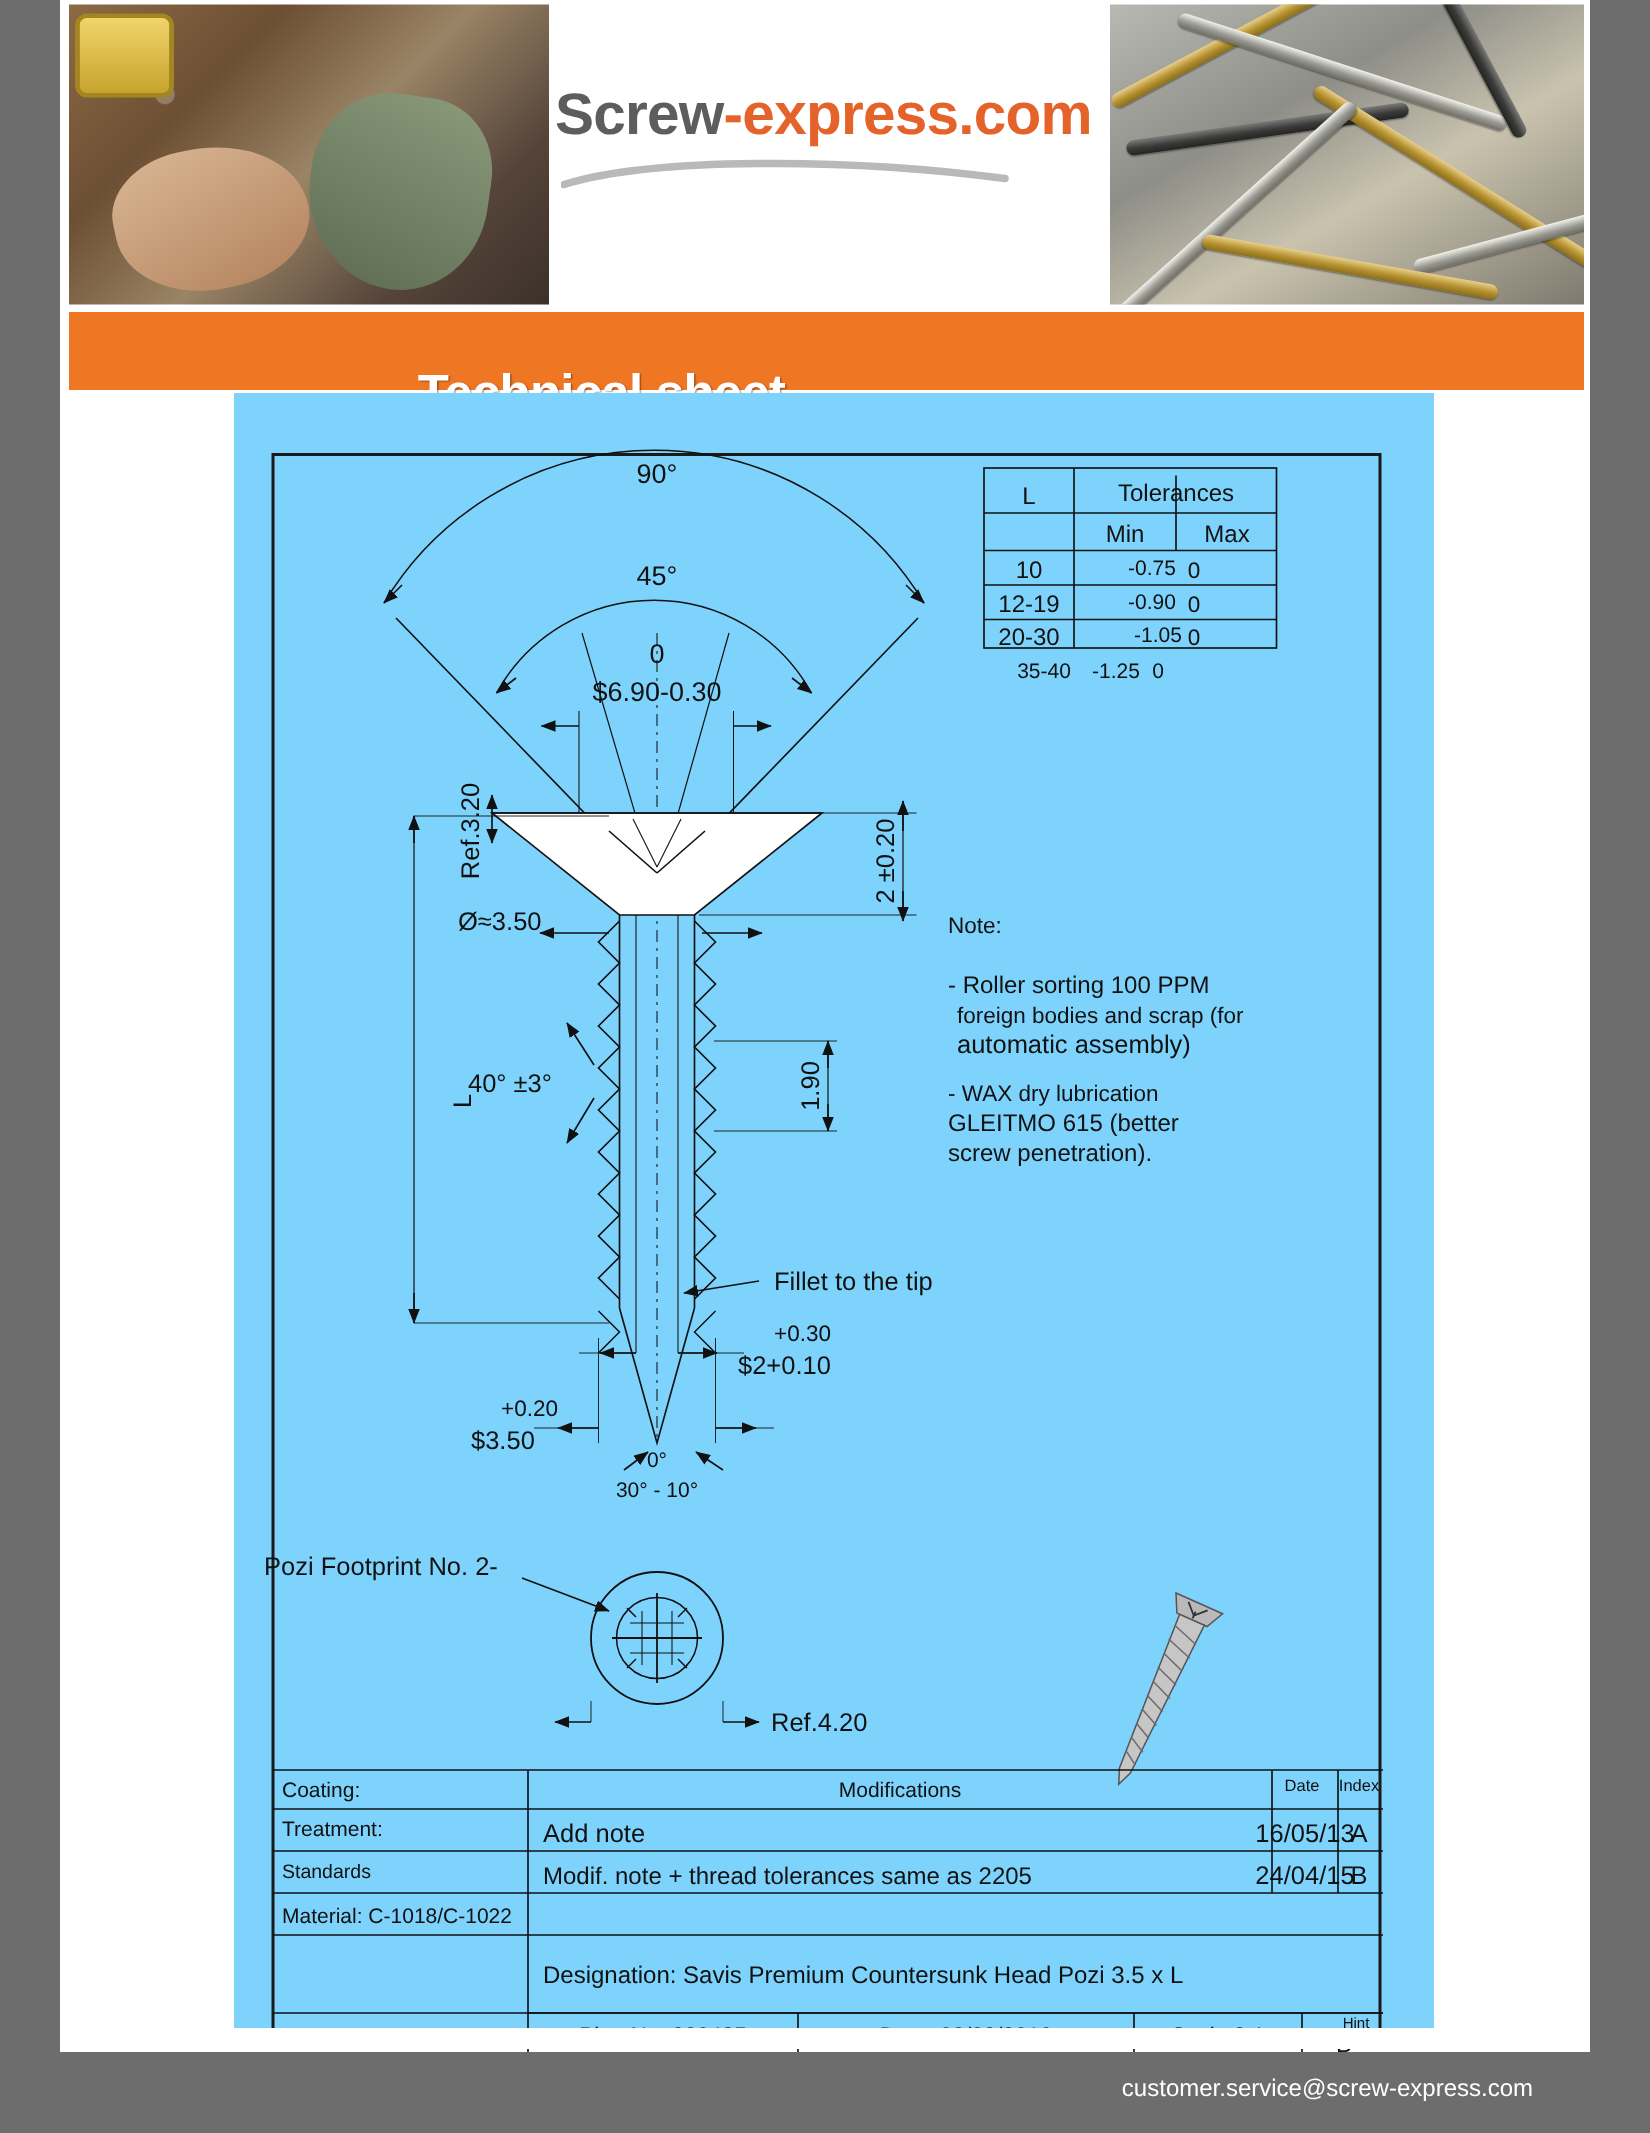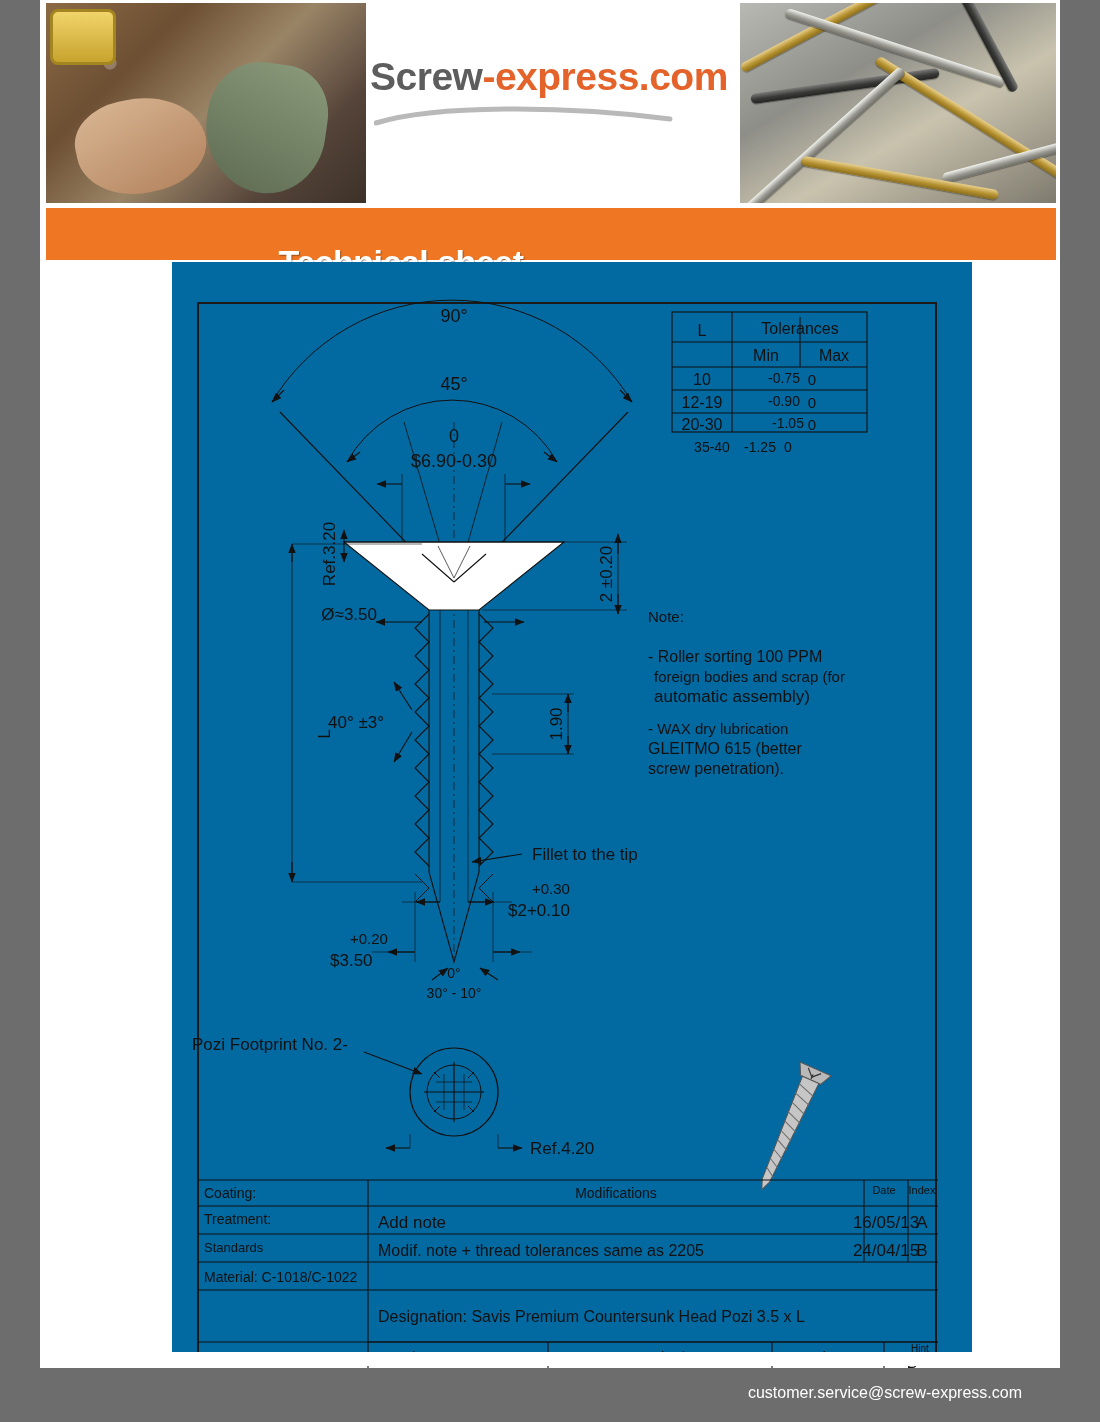--- a/index.html
+++ b/index.html
@@ -99,22 +99,22 @@
     color:#ffffff; font-size:34px; font-weight:bold;
     font-family:"Liberation Sans", sans-serif;
     letter-spacing:-0.5px;
     text-shadow:1px 1px 1px rgba(0,0,0,.35);
     margin-top:28px;
   }
   .banner-title-shift { padding-right:300px; }
 
   
   .drawing-wrap {
-    position:absolute; left:132px; top:262px; width:800px; height:1100px;
-    background:#0369a1;
+    position:absolute; left:116px; top:262px; width:800px; height:1100px;
+    background:#7dd3fc;
   }
   .dwg-border {
     position:absolute; left:25px; top:40px; width:740px; height:1060px;
     border:2px solid #1a1a1a;
   }
   svg.dwg { position:absolute; left:0; top:0; width:800px; height:1120px; }
 
   text { font-family:"Liberation Sans", sans-serif; fill:#111; }
 
   

